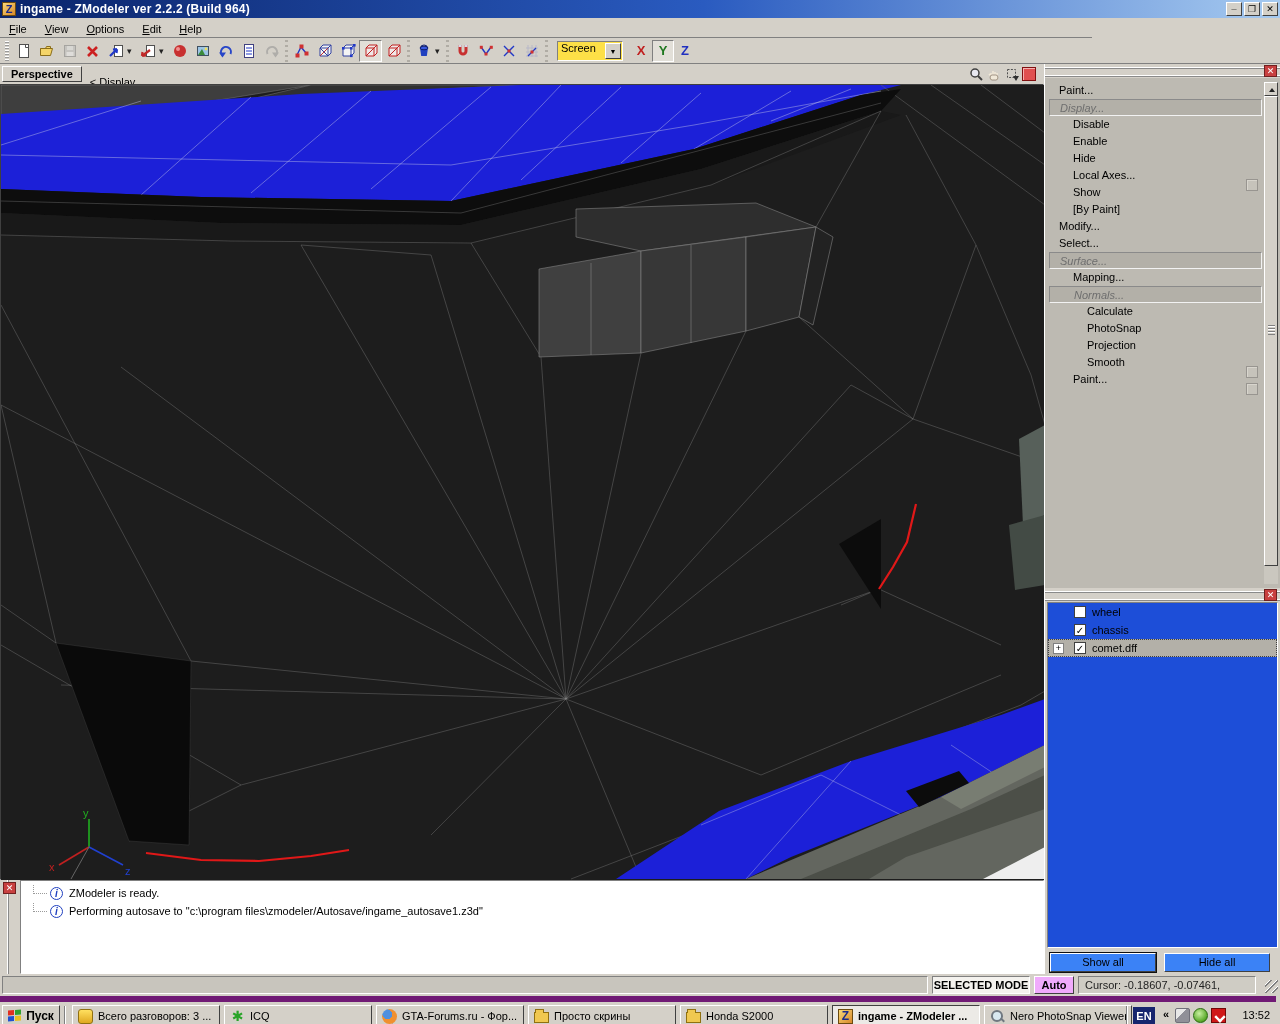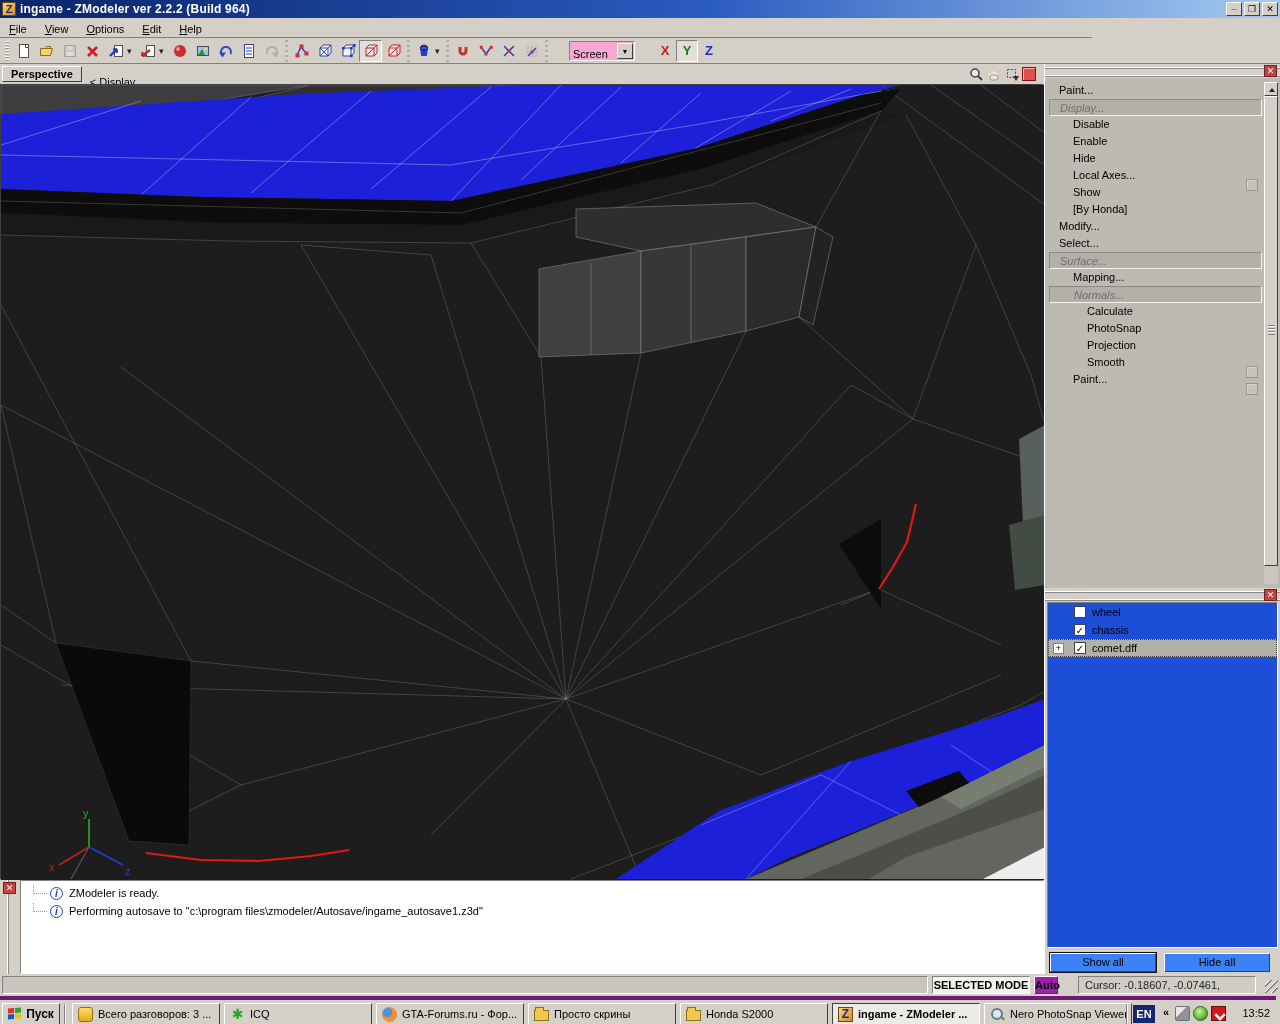--- a/index.html
+++ b/index.html
@@ -38,22 +38,22 @@
     background:repeating-linear-gradient(180deg,#fff 0 1px,#9a9a9a 1px 2px,transparent 2px 3px); }
   .tb-sep { width:5px; height:22px; margin:0 2px;
     background:repeating-linear-gradient(180deg,#b0aca4 0 2px,transparent 2px 5px); width:3px;}
   .tbtn { width:23px; height:22px; display:flex; align-items:center; justify-content:center;
     border:1px solid transparent; }
   .tbtn.pressed { border-top:1px solid #808080; border-left:1px solid #808080;
     border-right:1px solid #fff; border-bottom:1px solid #fff; background:#e2dfd8; }
   .tbtn.disabled { filter:grayscale(1) opacity(.55); }
   .caret { width:9px; height:22px; display:flex; align-items:center; }
   .caret:after { content:"▾"; font-size:9px; color:#222; }
-  #view-combo { width:66px; height:20px; background:#f9a8d4; display:flex; align-items:flex-end;
-    margin:0 19px; position:relative; padding-left:3px; }
+  #view-combo { width:66px; height:20px; background:#fde047; display:flex; align-items:flex-start;
+    margin:0 7px; position:relative; padding-left:3px; }
   #view-combo .cb-btn { position:absolute; right:1px; top:1px; width:16px; height:16px;
     background:#d4d0c8; text-align:center; }
   #view-combo .cb-btn:after { content:"▼"; font-size:7px; line-height:16px; }
   .axis-btn { width:22px; height:22px; font-weight:bold; font-size:13px; text-align:center;
     line-height:20px; border:1px solid transparent; }
   .axis-btn.pressed { border-top:1px solid #808080; border-left:1px solid #808080;
     border-right:1px solid #fff; border-bottom:1px solid #fff; background:#e2dfd8; }
 
   
   #vp-header { left:0; top:64px; width:1044px; height:20px; background:#d4d0c8;
@@ -118,27 +118,27 @@
   .tree-stub { width:14px; height:9px; border-left:1px dotted #9a9a9a; border-bottom:1px dotted #9a9a9a; margin:0 3px 7px 4px; }
   .info-icon { width:13px; height:13px; border:1px solid #2040c0; border-radius:50%; color:#2040c0;
     font-weight:bold; font-style:italic; font-size:10px; line-height:11px; text-align:center; margin-right:6px; }
   .info-icon:after { content:"i"; }
 
   
   #statusbar { left:0; top:974px; width:1280px; height:22px; background:#d4d0c8; }
   .st-field { position:absolute; top:2px; height:18px; line-height:16px; padding:0 6px; }
   #st-main { left:2px; width:926px; background:#c8c5bd; }
   #st-mode { left:932px; width:98px; background:#f4f2ee; font-weight:bold; text-align:center; padding:0; }
-  #st-auto { left:1034px; width:24px; background:#a21caf; font-weight:bold; text-align:center; padding:0; }
+  #st-auto { left:1034px; width:40px; background:#f0abfc; font-weight:bold; text-align:center; padding:0; }
   #st-cursor { left:1078px; width:178px; background:#cfccc4; color:#222; }
   #st-grip { position:absolute; right:2px; top:6px; width:13px; height:13px;
     background:repeating-linear-gradient(135deg,transparent 0 3px,#fff 3px 4px,#808080 4px 5px); }
 
   
-  #taskbar { left:0; top:996px; width:1276px; height:28px; background:#d4d0c8; border-top:4px solid #701a75; }
+  #taskbar { left:0; top:996px; width:1276px; height:28px; background:#d4d0c8; border-top:6px solid #701a75; }
   #start-btn { position:absolute; left:2px; top:3px; width:58px; height:22px; display:flex;
     align-items:center; justify-content:center; gap:4px; background:#d4d0c8; font-weight:bold; font-size:12px; }
   .winflag { width:14px; height:12px; display:grid; grid-template-columns:6px 6px; grid-template-rows:5px 5px; gap:1px; transform:skewY(-4deg); }
   .winflag i { display:block; }
   .winflag i:nth-child(1){background:#e03020;} .winflag i:nth-child(2){background:#30a030;}
   .winflag i:nth-child(3){background:#2050d0;} .winflag i:nth-child(4){background:#e8c020;}
   .tb-divider { position:absolute; top:4px; width:3px; height:20px;
     background:linear-gradient(90deg,#808080 1px,#fff 1px 2px,transparent 2px); }
   .task-btn { position:absolute; top:3px; width:148px; height:22px; background:#d4d0c8;
     display:flex; align-items:center; padding:0 5px; gap:5px; overflow:hidden; white-space:nowrap; }
@@ -512,21 +512,21 @@
 
   <div id="cmd-list">
     <div class="cmd-row">Paint...</div>
     <div class="cmd-row sel">Display...</div>
     <div class="cmd-row ind1">Disable</div>
     <div class="cmd-row ind1">Enable</div>
     <div class="cmd-row ind1">Hide</div>
     <div class="cmd-row ind1">Local Axes...</div>
     <span class="cmd-cb" style="top:99px"></span>
     <div class="cmd-row ind1">Show</div>
-    <div class="cmd-row ind1">[By Honda]</div>
+    <div class="cmd-row ind1">[By Paint]</div>
     <div class="cmd-row">Modify...</div>
     <div class="cmd-row">Select...</div>
     <div class="cmd-row sel">Surface...</div>
     <div class="cmd-row ind1">Mapping...</div>
     <div class="cmd-row ind1 sel">Normals...</div>
     <div class="cmd-row ind2">Calculate</div>
     <div class="cmd-row ind2">PhotoSnap</div>
     <div class="cmd-row ind2">Projection</div>
     <div class="cmd-row ind2">Smooth</div>
     <span class="cmd-cb" style="top:286px"></span>

